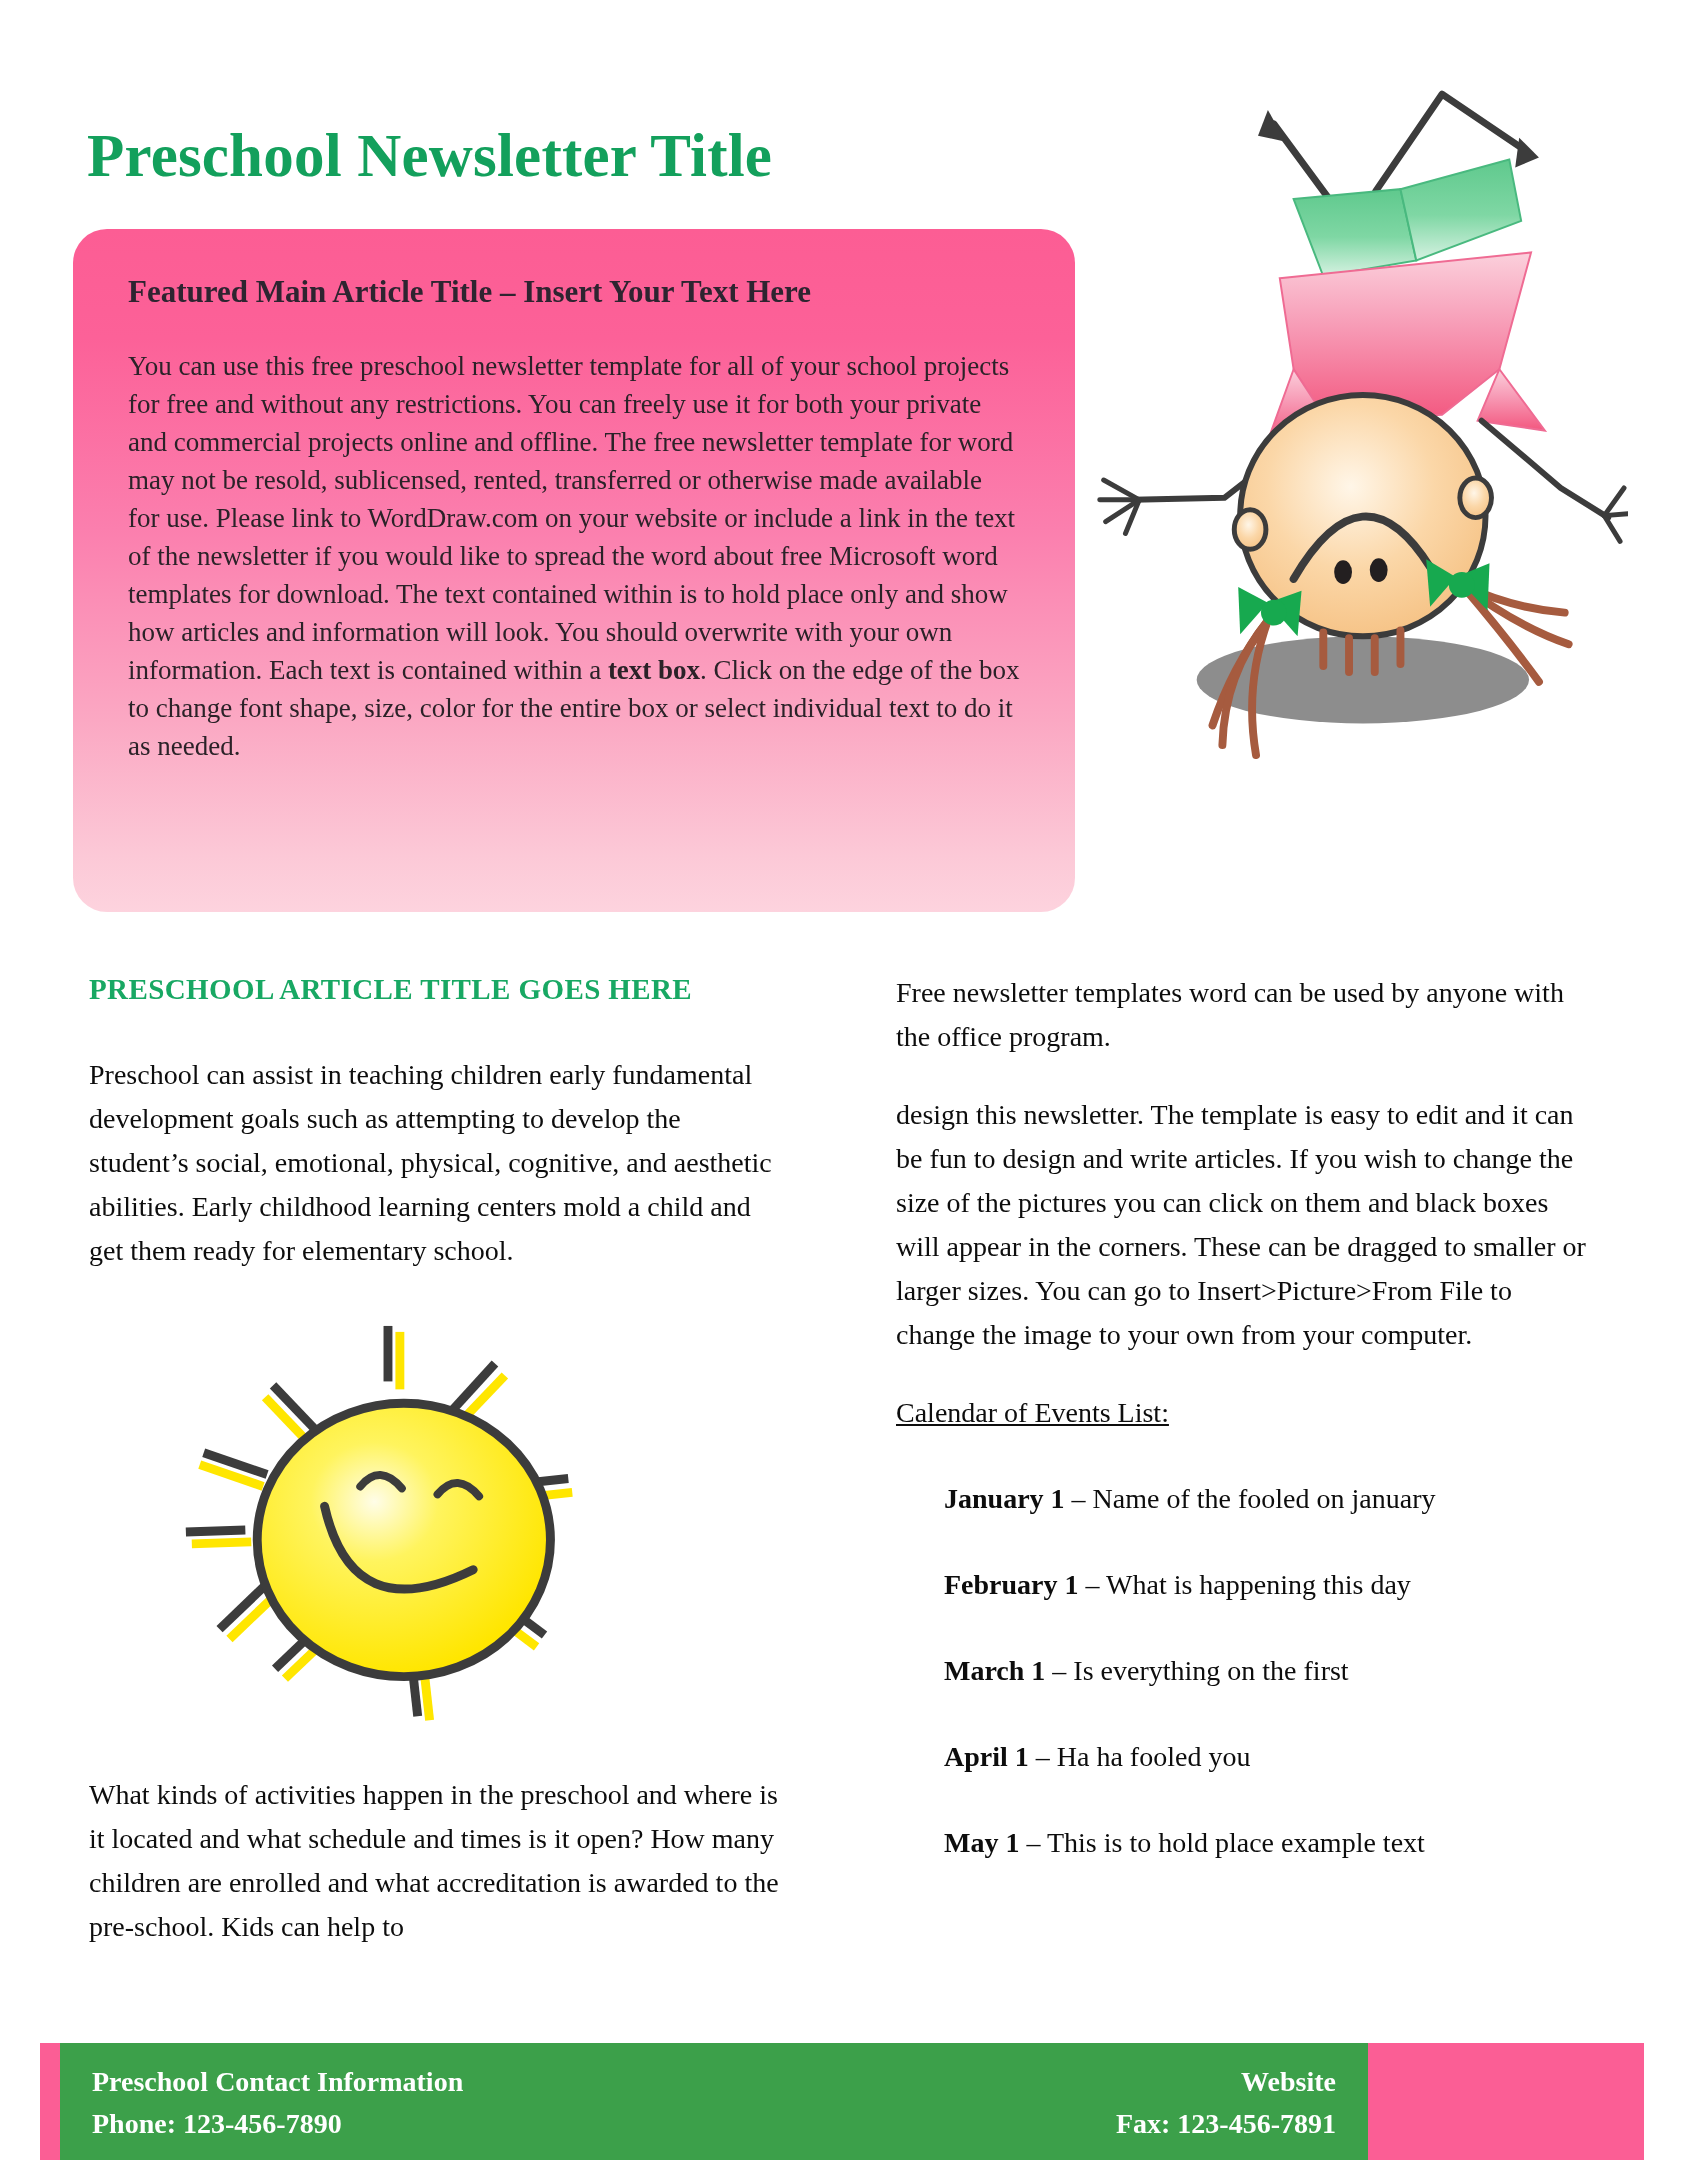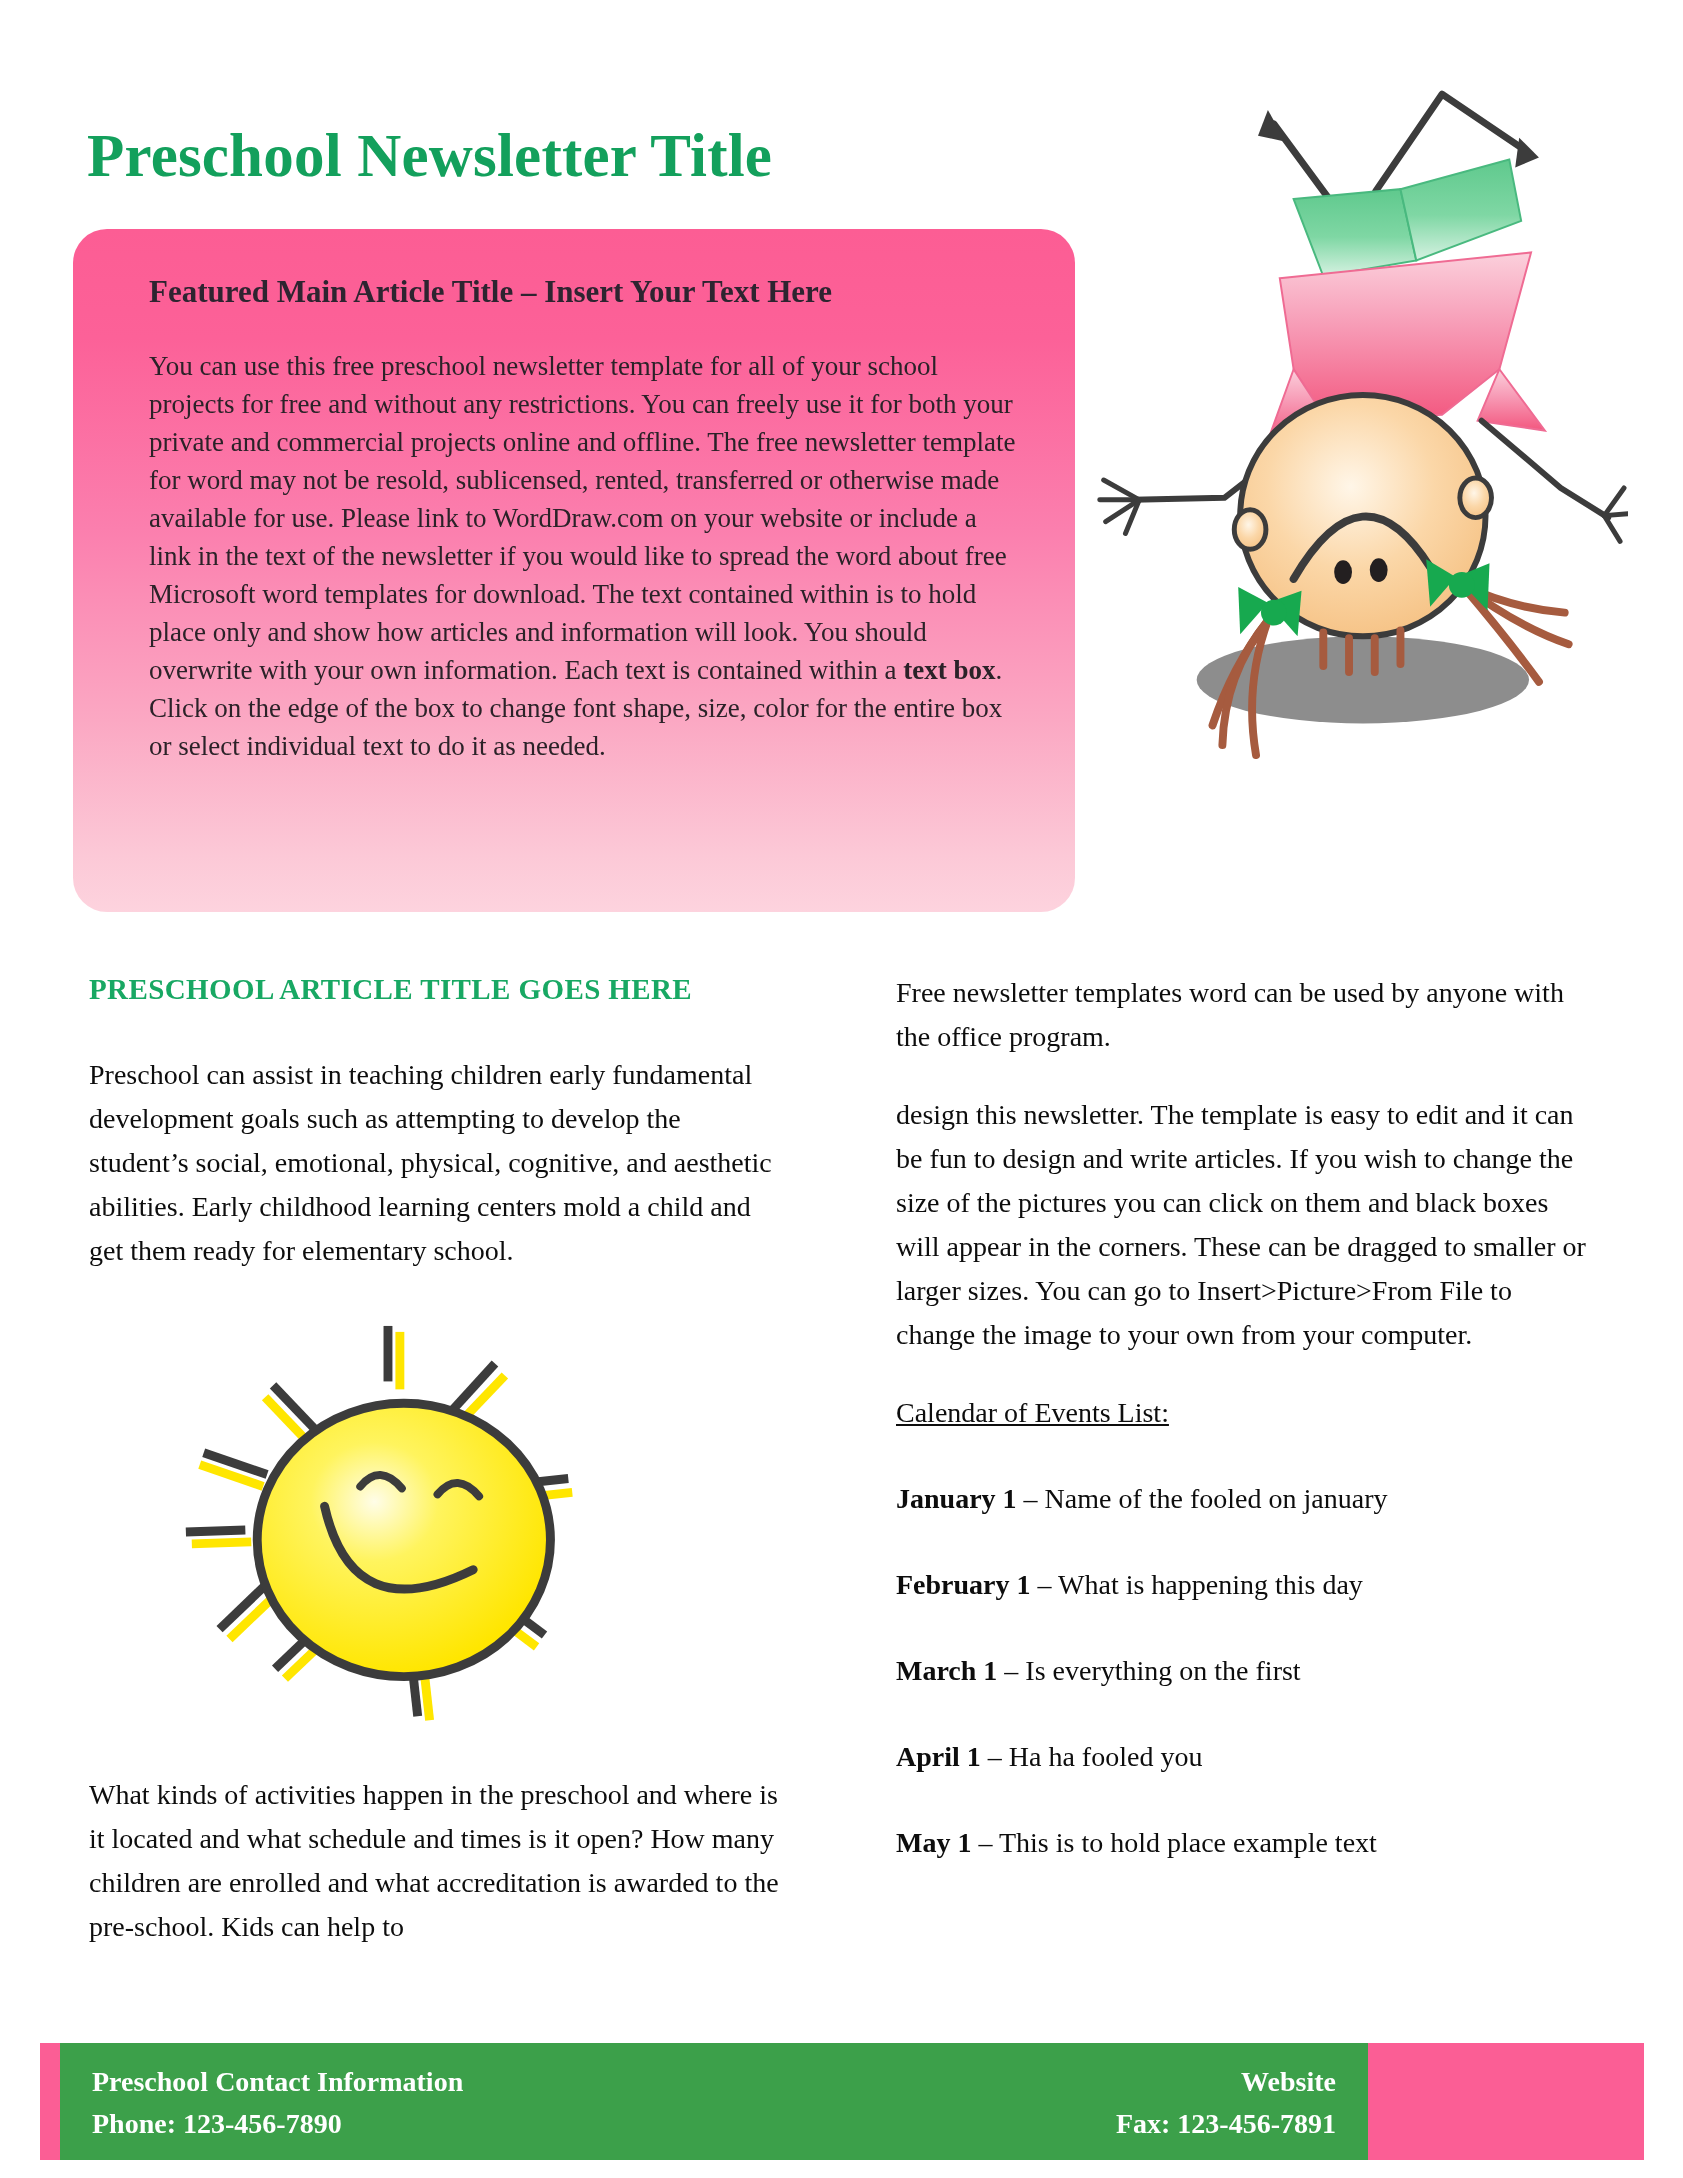--- a/index.html
+++ b/index.html
@@ -44,21 +44,21 @@
   
   .featured-box {
     position: absolute;
     left: 73px;
     top: 216px;
     width: 1002px;
     height: 683px;
     border-radius: 34px;
     background: linear-gradient(to bottom, #fc5d94 0%, #fc6198 16%, #fb7fae 44%, #fba8c3 72%, #fcc9d7 92%, #fdd3de 100%);
     box-sizing: border-box;
-    padding: 44px 55px 30px 76px;
+    padding: 44px 55px 30px 55px;
     overflow: hidden;
   }
   .featured-heading {
     font-family: "Liberation Serif", "DejaVu Serif", serif;
     font-weight: bold;
     font-size: 31px;
     line-height: 38px;
     color: #2e2430;
     margin-bottom: 36px;
     white-space: nowrap;
@@ -121,21 +121,21 @@
     margin: 0 0 42px 0;
     display: inline-block;
   }
   .cal-item {
     font-family: "Liberation Serif", "DejaVu Serif", serif;
     font-size: 28px;
     line-height: 44px;
     color: #0d0d0d;
     margin: 0 0 42px 0;
   }
-  .cal-item .m { font-weight: bold; }
+  .cal-item .m { font-weight: bold; margin-left: 48px; }
 
   
   .sun-art {
     position: absolute;
     left: 168px;
     top: 1307px;
     width: 436px;
     height: 426px;
   }
 

